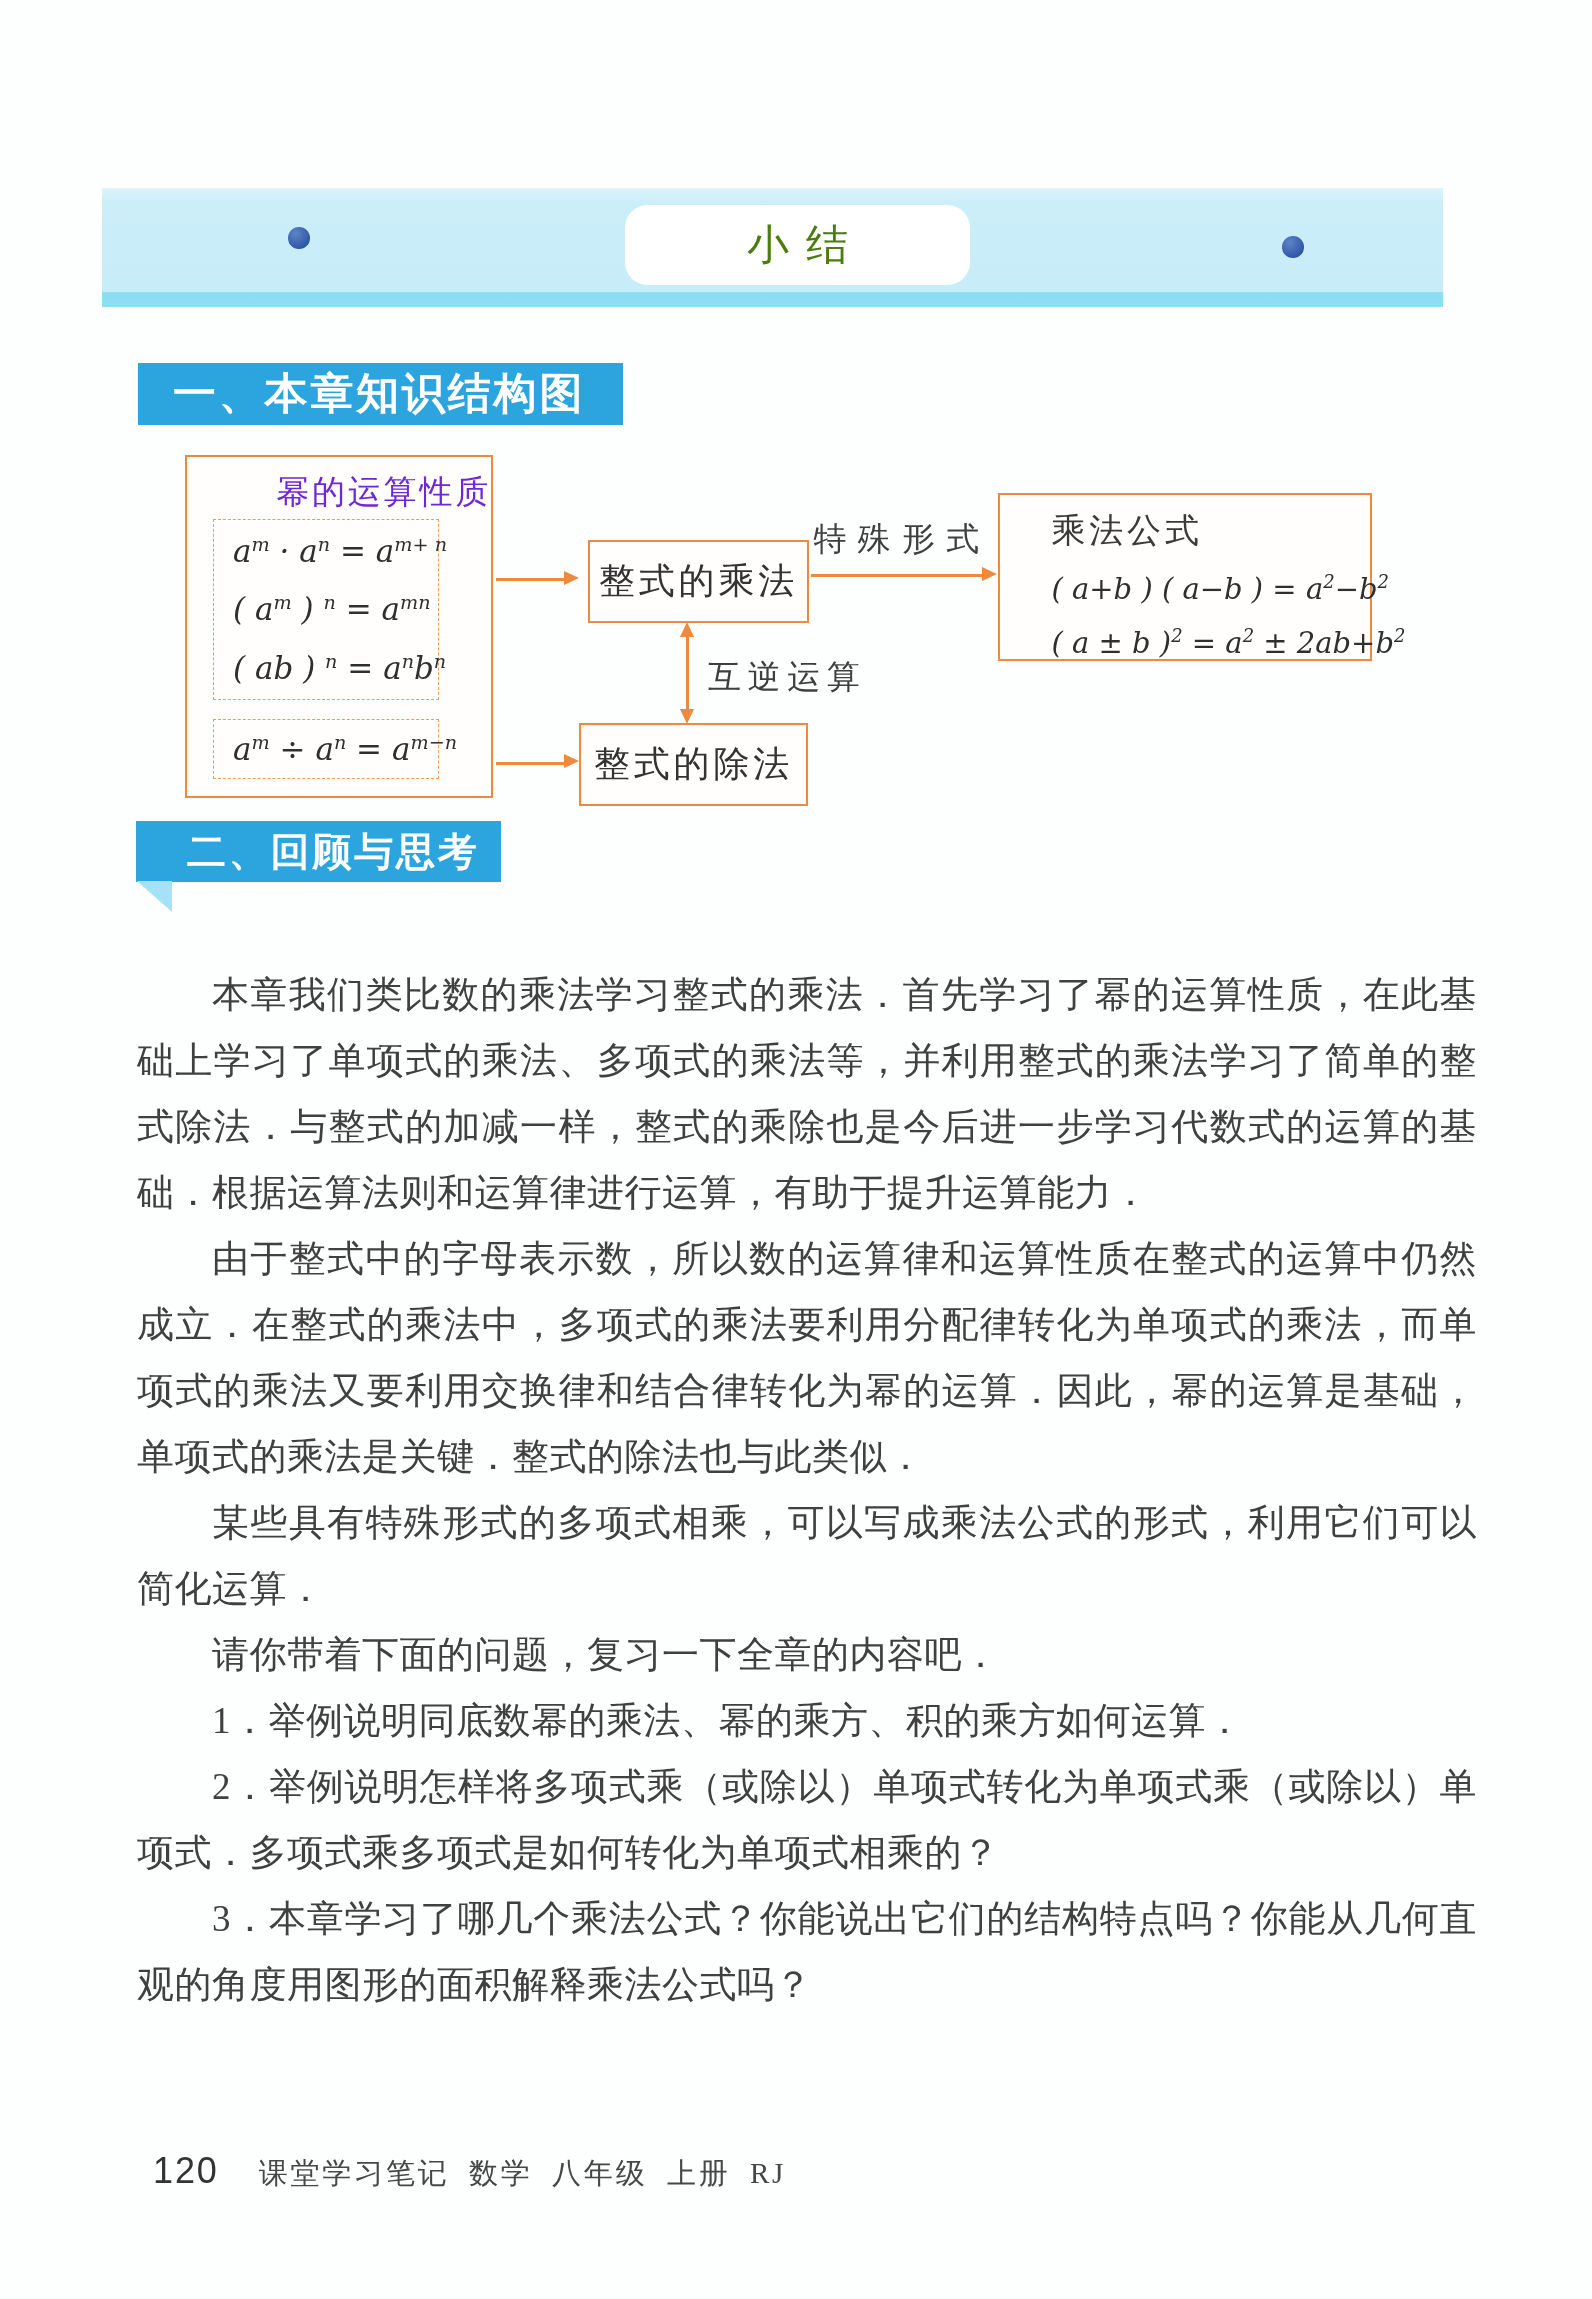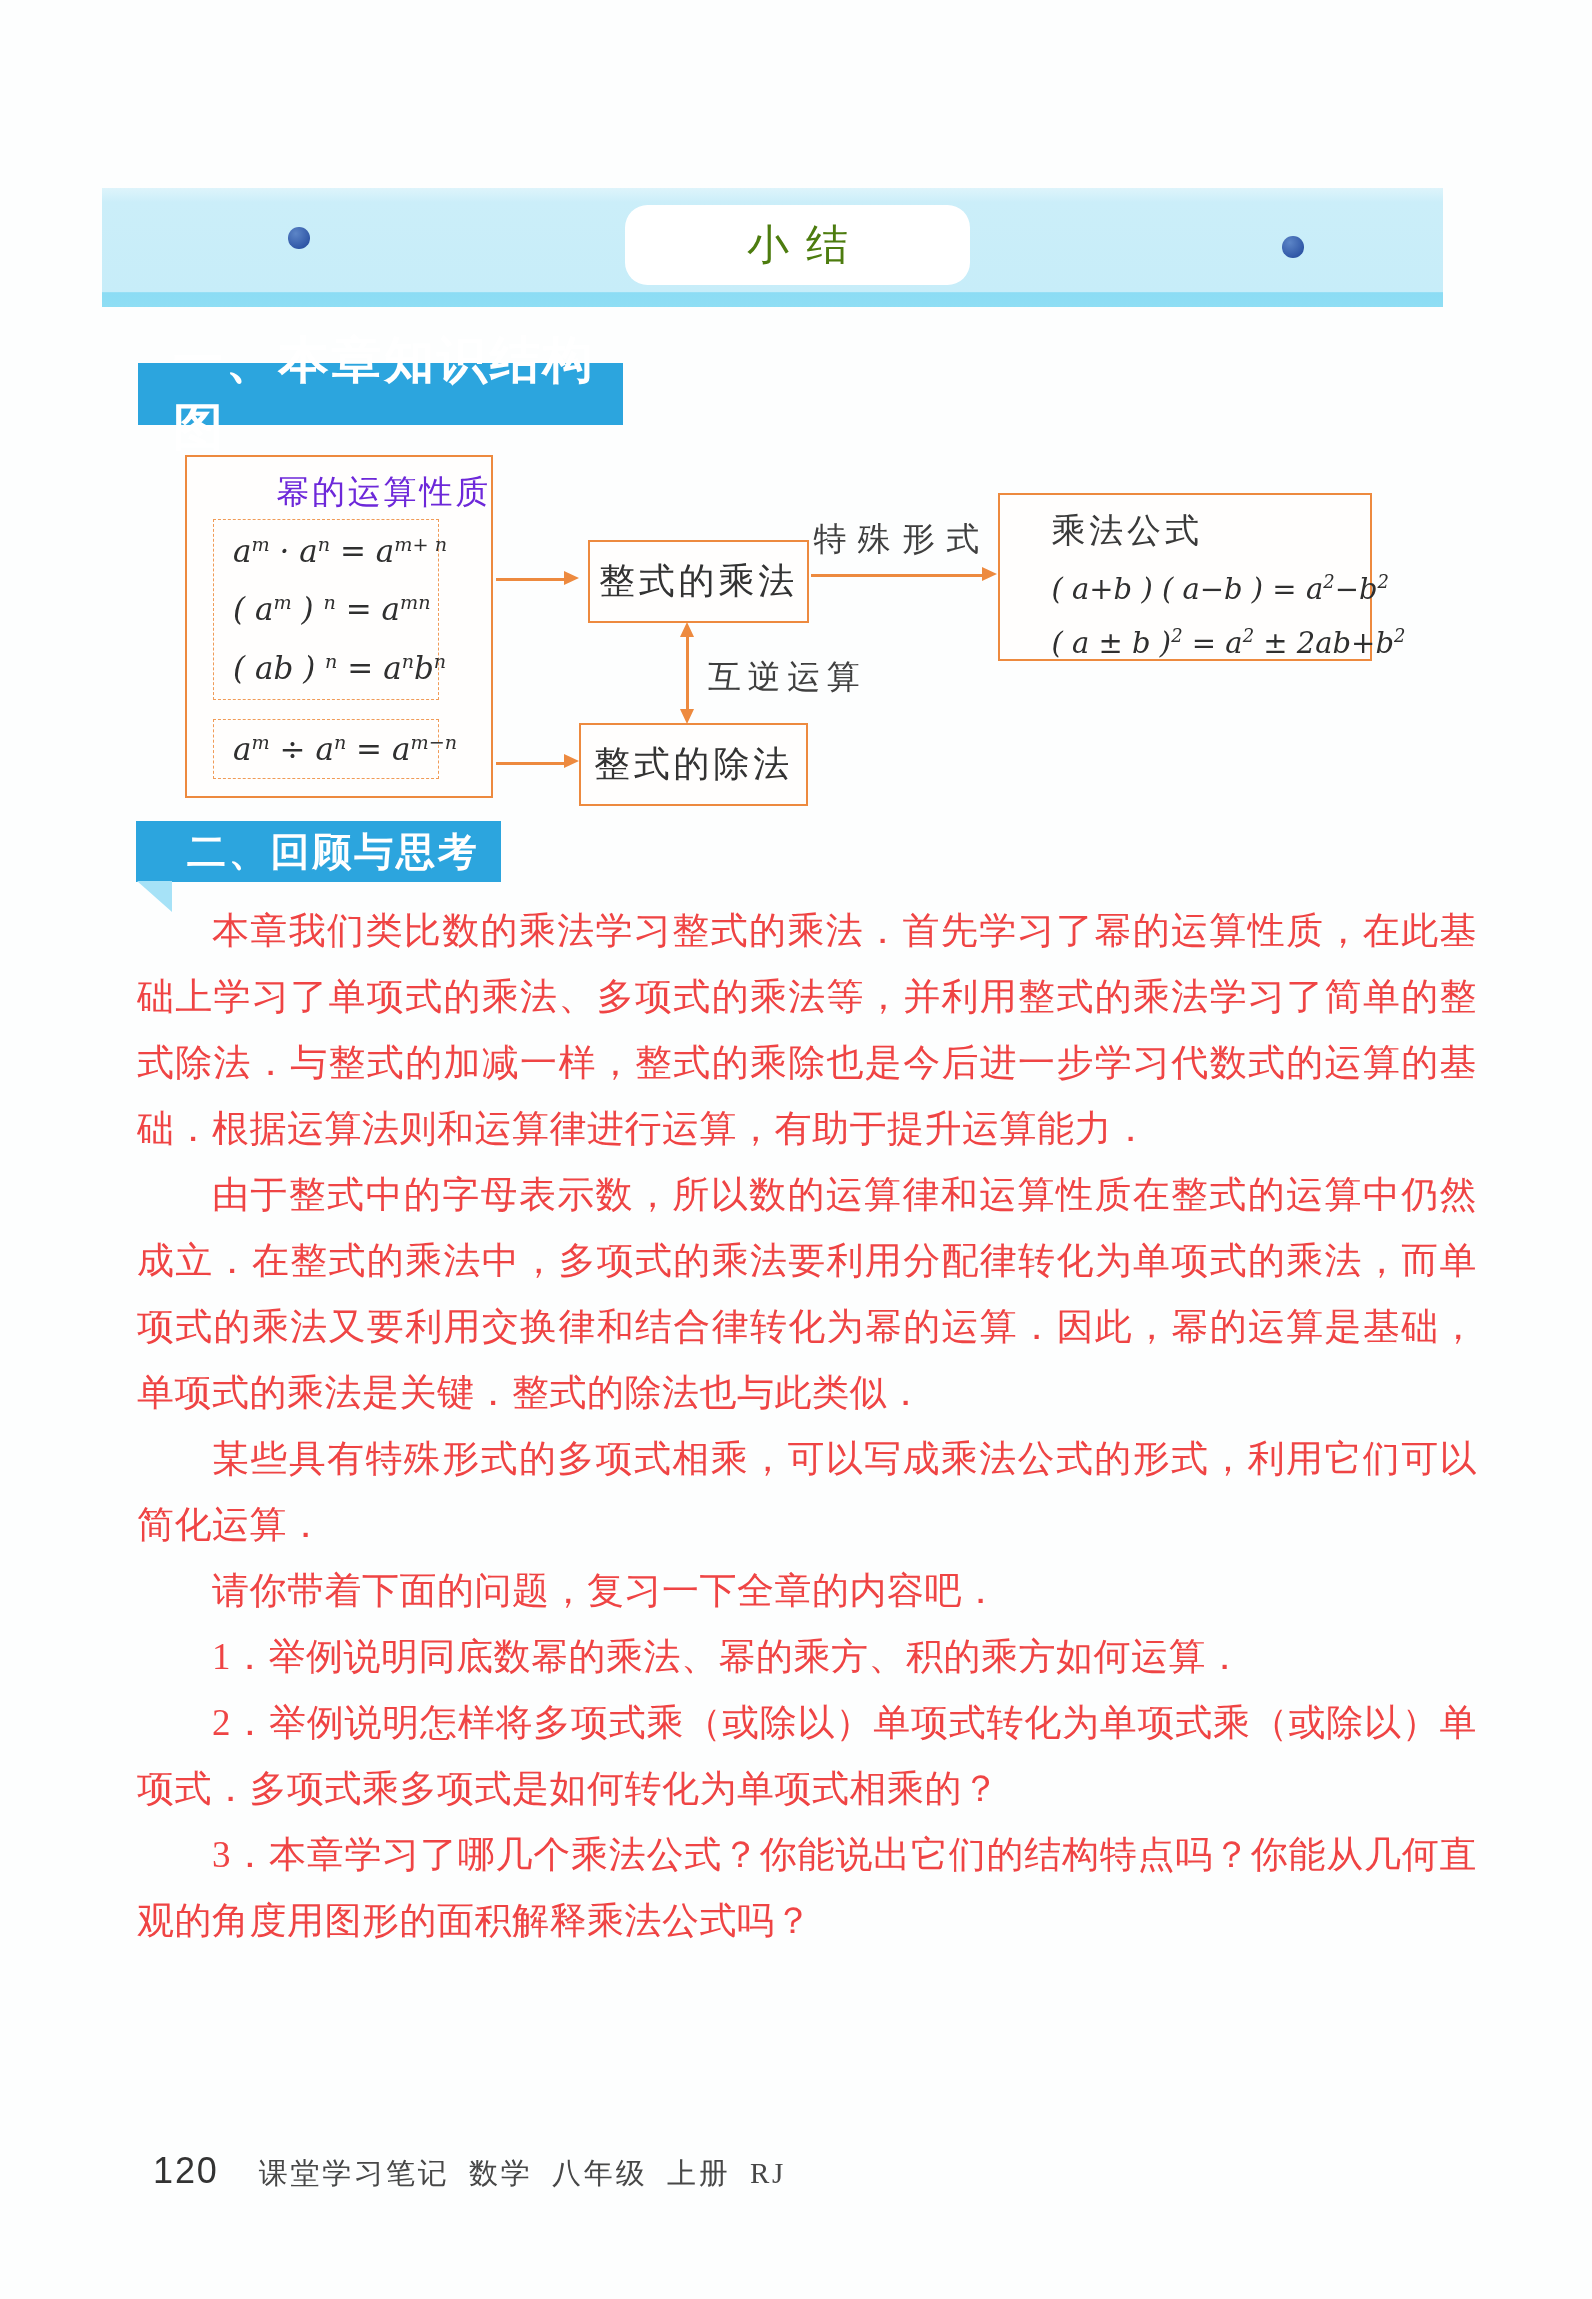--- a/index.html
+++ b/index.html
@@ -31,21 +31,21 @@
   }
   .dot-left{left:186px;top:39px;}
   .dot-right{left:1180px;top:48px;}
 
   
   .section-bar{
     position:absolute;background:#2ca5de;color:#ffffff;
     font-family:"Liberation Sans","DejaVu Sans",sans-serif;font-weight:bold;
     display:flex;align-items:center;
   }
-  .bar1{left:138px;top:363px;width:485px;height:62px;font-size:50px;letter-spacing:2.8px;padding-left:35px;box-sizing:border-box;}
+  .bar1{left:138px;top:363px;width:485px;height:62px;font-size:43px;letter-spacing:2.8px;padding-left:35px;box-sizing:border-box;}
   .bar2{left:136px;top:821px;width:365px;height:61px;font-size:39px;letter-spacing:2.8px;padding-left:51px;box-sizing:border-box;}
   .fold{
     position:absolute;left:137px;top:881px;width:35px;height:31px;
     background:#a6e2f7;clip-path:polygon(0 0,100% 0,100% 100%);
   }
 
   
   .diagram{position:absolute;left:0;top:0;width:100%;height:100%;}
   .obox{position:absolute;border:2.8px solid #ed8a3f;background:#fffefd;box-sizing:border-box;}
   .power-box{left:185px;top:455px;width:308px;height:343px;}
@@ -85,22 +85,22 @@
   .a3-head{left:982px;top:567px;}
   .av-line{left:686px;top:637px;height:73px;}
   .av-head-up{left:680px;top:622px;}
   .av-head-down{left:680px;top:709px;}
   .edge-label{position:absolute;color:#3f3f3f;white-space:nowrap;}
   .label-special{left:806px;top:517px;width:192px;text-align:center;font-size:33px;letter-spacing:11.3px;}
   .label-inverse{left:708px;top:655px;font-size:33px;letter-spacing:6.6px;}
 
   
   .body-text{
-    position:absolute;left:137px;top:898px;width:1340px;
-    font-size:37px;line-height:66px;color:#ef4444;
+    position:absolute;left:137px;top:962px;width:1340px;
+    font-size:37px;line-height:66px;color:#404040;
     text-align:justify;letter-spacing:0.5px;
   }
   .body-text p{margin:0;text-indent:75px;}
 
   
   .page-footer{
     position:absolute;left:105px;top:2150px;
     display:flex;align-items:baseline;gap:40px;
   }
   .page-num{font-family:"Liberation Sans","DejaVu Sans",sans-serif;font-size:36px;color:#333333;letter-spacing:1.9px;margin-left:48px;}

